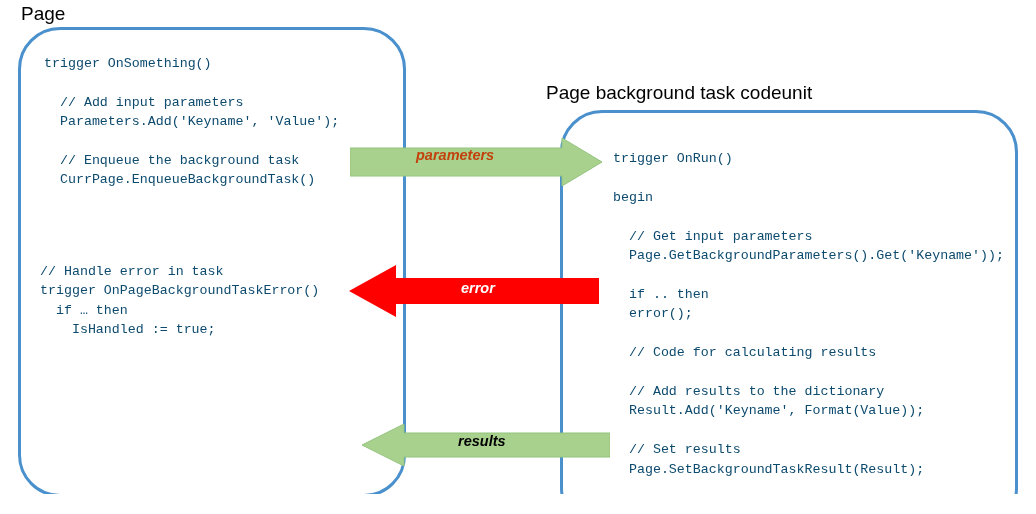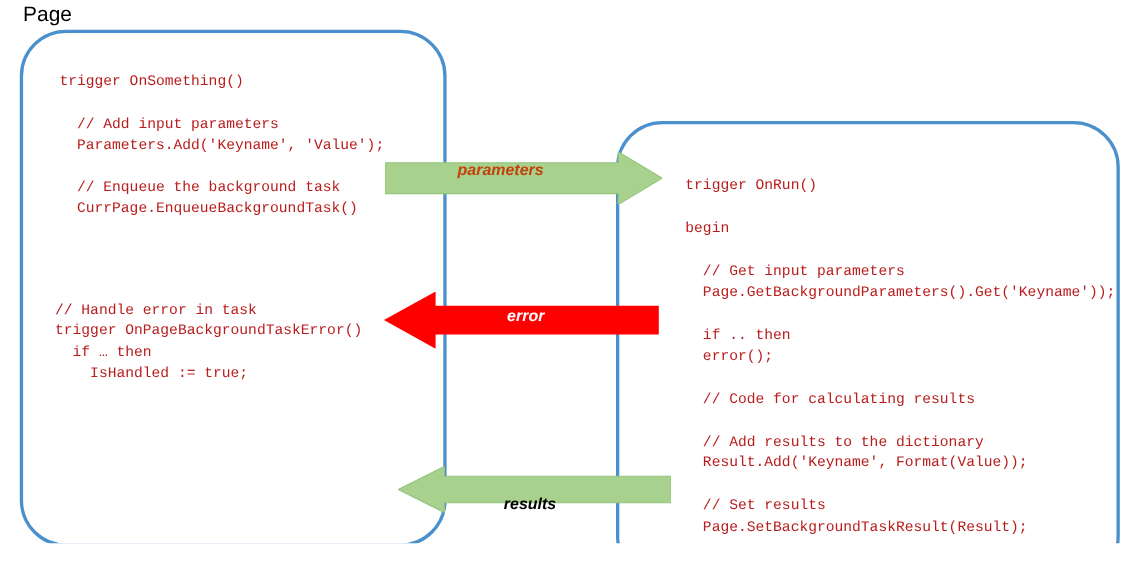--- a/index.html
+++ b/index.html
@@ -50,23 +50,23 @@
     width: 458px;
     height: 420px;
   }
 
   
   .code-block {
     position: absolute;
     font-family: "Liberation Mono", monospace;
     font-size: 13.3px;
     line-height: 19.4px;
-    color: #b91c1c;
+    color: #0c4a6e;
     white-space: pre;
-    margin: 12px;
+    margin: 2px;
   }
   #page-code-top   { left: 42px;  top: 52px; }
   #page-code-error { left: 38px;  top: 260px; }
   #page-code-done  { left: 38px;  top: 421px; }
   #codeunit-code   { left: 611px; top: 147px; }
 
   
   .arrow {
     position: absolute;
   }
@@ -80,29 +80,30 @@
     white-space: nowrap;
     line-height: 1;
   }
   #parameters-arrow { left: 350px; top: 138px; }
   #parameters-arrow-label { left: 416px; top: 148px; color: #c2410c; }
 
   #error-arrow { left: 349px; top: 265px; }
   #error-arrow-label { left: 461px; top: 281px; color: #ffffff; }
 
   #results-arrow { left: 362px; top: 424px; }
-  #results-arrow-label { left: 458px; top: 452px; color: #000000; text-align: right; }
+  #results-arrow-label { left: 458px; top: 434px; color: #000000; text-align: right; }
 </style>
 </head>
 <body>
 
 <div id="canvas">
 
   <div class="panel-title" id="page-title-label">Page</div>
 
+  <div class="panel-title" id="codeunit-title-label">Page background task codeunit</div>
 
   <div class="panel-box" id="page-box"></div>
 
   <div class="panel-box" id="codeunit-box"></div>
 
   <pre class="code-block" id="page-code-top">trigger OnSomething()
 
   // Add input parameters
   Parameters.Add('Keyname', 'Value');
 

